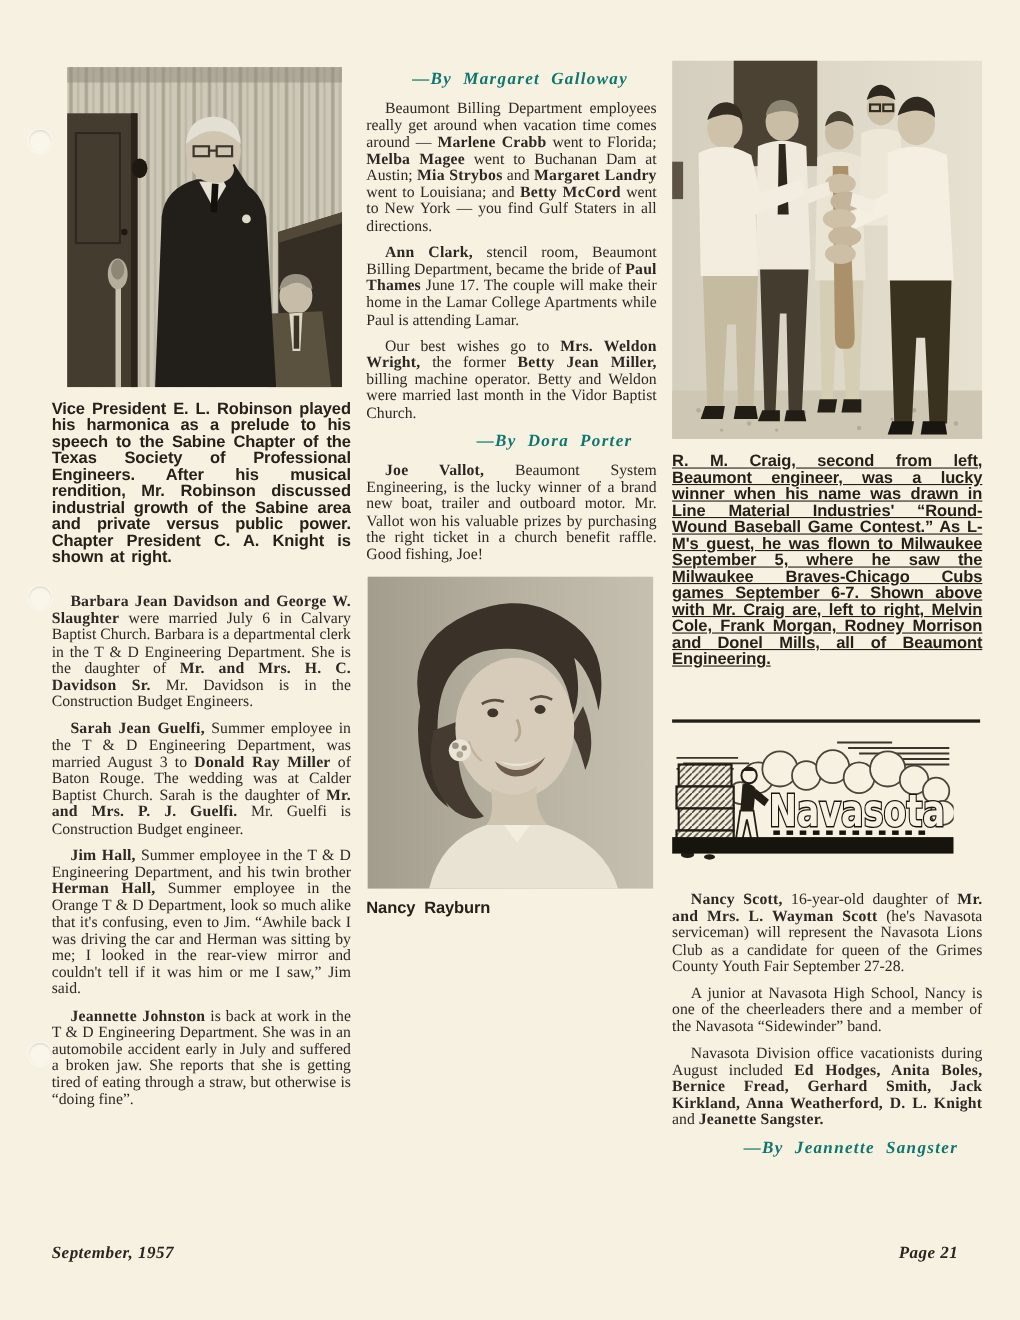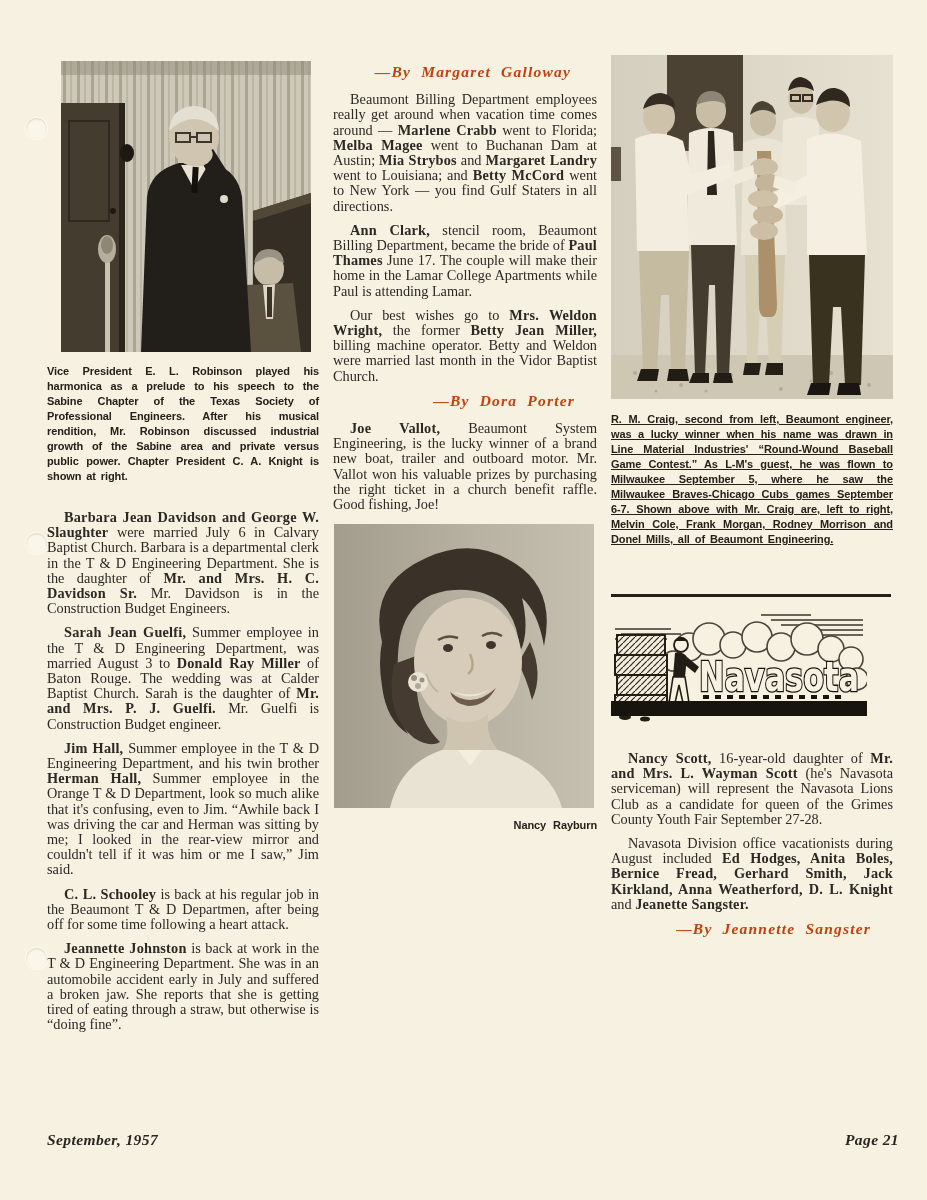--- a/index.html
+++ b/index.html
@@ -16,40 +16,40 @@
     grid-template-columns:272px 264px 282px;
     column-gap:14px;
   }
   .col{font-size:14.3px;line-height:15.2px;text-align:justify;}
   p.body{margin:0 0 9px 0;text-indent:17px;}
   p.body b{font-weight:bold;letter-spacing:.2px;}
   .photo{display:block;}
   .photo svg{display:block;}
   .photo-caption{
     font-family:"Liberation Sans",sans-serif;font-weight:bold;
-    font-size:11px;line-height:15px;text-align:justify;
+    font-size:15px;line-height:15px;text-align:justify;
     color:#252119;margin:10px 0 0 0;letter-spacing:-.1px;word-spacing:2px;
   }
   .byline{
     font-family:"Liberation Serif",serif;font-style:italic;font-weight:bold;
     font-size:15.5px;text-align:right;margin:9px 22px 13px 0;
-    letter-spacing:1.2px;word-spacing:5px;color:#c2410c;
+    letter-spacing:1.2px;word-spacing:5px;color:#0f766e;
   }
   .byline-center{margin-right:26px;}
   .col1-photo{margin:6px 0 0 14px;}
   .col1 .photo-caption{margin-top:12px;}
   .col1 p.body:first-of-type{margin-top:26px;}
   .col3-caption{margin-top:13px;text-decoration:underline;}
   .nav-rule{height:3px;background:#221e18;margin:47px 2px 0 0;border:none;}
   .nav-art{margin:10px 14px 0 0;}
   .col3 p.body.after-art{margin-top:26px;}
   .nancy-photo{margin:12px 0 0 1px;}
-  .center-caption{text-align:right;word-spacing:4px;}
+  .center-caption{text-align:left;word-spacing:4px;}
   .footer{
-    position:absolute;left:47px;right:28px;top:1131px;
+    position:absolute;left:47px;right:56px;top:1131px;
     display:flex;justify-content:space-between;
     font-family:"Liberation Serif",serif;font-style:italic;font-weight:bold;
     font-size:15.5px;color:#2a2620;letter-spacing:.4px;
   }
   .hole{
     position:absolute;left:26px;width:21px;height:21px;border-radius:50%;
     background:#faf7ea;box-shadow:inset 0 1px 2px rgba(120,110,90,.25), 0 0 0 1px rgba(255,255,255,.6);
   }
 </style>
 </head>
@@ -109,21 +109,20 @@
           <path d="M162,140 L138,96 L152,88 L176,126 Z" fill="#221e19"></path>
           <ellipse cx="139" cy="95" rx="13" ry="10" fill="#cfc5b1" transform="rotate(-20 139 95)"></ellipse>
           <circle cx="163" cy="138" r="4" fill="#ded9ca"></circle>
         </g>
       </svg>
     </div>
     <div class="photo-caption">Vice President E. L. Robinson played his harmonica as a prelude to his speech to the Sabine Chapter of the Texas Society of Professional Engineers. After his musical rendition, Mr. Robinson discussed industrial growth of the Sabine area and private versus public power. Chapter President C. A. Knight is shown at right.</div>
     <p class="body"><b>Barbara Jean Davidson and George W. Slaughter</b><span> were married July 6 in Calvary Baptist Church. Barbara is a departmental clerk in the T &amp; D Engineering Department. She is the daughter of </span><b>Mr. and Mrs. H. C. Davidson Sr.</b><span> Mr. Davidson is in the Construction Budget Engineers.</span></p>
     <p class="body"><b>Sarah Jean Guelfi,</b><span> Summer employee in the T &amp; D Engineering Department, was married August 3 to </span><b>Donald Ray Miller</b><span> of Baton Rouge. The wedding was at Calder Baptist Church. Sarah is the daughter of </span><b>Mr. and Mrs. P. J. Guelfi.</b><span> Mr. Guelfi is Construction Budget engineer.</span></p>
     <p class="body"><b>Jim Hall,</b><span> Summer employee in the T &amp; D Engineering Department, and his twin brother </span><b>Herman Hall,</b><span> Summer employee in the Orange T &amp; D Department, look so much alike that it's confusing, even to Jim. “Awhile back I was driving the car and Herman was sitting by me; I looked in the rear-view mirror and couldn't tell if it was him or me I saw,” Jim said.</span></p>
-    <p class="body"><b>C. L. Schooley</b><span> is back at his regular job in the Beaumont T &amp; D Departmen, after being off for some time following a heart attack.</span></p>
     <p class="body"><b>Jeannette Johnston</b><span> is back at work in the T &amp; D Engineering Department. She was in an automobile accident early in July and suffered a broken jaw. She reports that she is getting tired of eating through a straw, but otherwise is “doing fine”.</span></p>
   </div>
 
   <div class="col col2">
     <div class="byline byline-center">—By Margaret Galloway</div>
     <p class="body"><span>Beaumont Billing Department employees really get around when vacation time comes around — </span><b>Marlene Crabb</b><span> went to Florida; </span><b>Melba Magee</b><span> went to Buchanan Dam at Austin; </span><b>Mia Strybos</b><span> and </span><b>Margaret Landry</b><span> went to Louisiana; and </span><b>Betty McCord</b><span> went to New York — you find Gulf Staters in all directions.</span></p>
     <p class="body"><b>Ann Clark,</b><span> stencil room, Beaumont Billing Department, became the bride of </span><b>Paul Thames</b><span> June 17. The couple will make their home in the Lamar College Apartments while Paul is attending Lamar.</span></p>
     <p class="body"><span>Our best wishes go to </span><b>Mrs. Weldon Wright,</b><span> the former </span><b>Betty Jean Miller,</b><span> billing machine operator. Betty and Weldon were married last month in the Vidor Baptist Church.</span></p>
     <div class="byline">—By Dora Porter</div>
     <p class="body"><b>Joe Vallot,</b><span> Beaumont System Engineering, is the lucky winner of a brand new boat, trailer and outboard motor. Mr. Vallot won his valuable prizes by purchasing the right ticket in a church benefit raffle. Good fishing, Joe!</span></p>
@@ -325,20 +324,21 @@
           <rect x="200" y="88" width="6" height="4"></rect>
             <rect x="212" y="88" width="6" height="4"></rect>
             <rect x="224" y="88" width="6" height="4"></rect>
         </g>
 
         <rect x="0" y="94" width="256" height="15" fill="#17130d"></rect>
       </svg>
     </div>
 
     <p class="body after-art"><b>Nancy Scott,</b><span> 16-year-old daughter of </span><b>Mr. and Mrs. L. Wayman Scott</b><span> (he's Navasota serviceman) will represent the Navasota Lions Club as a candidate for queen of the Grimes County Youth Fair September 27-28.</span></p>
+    <p class="body"><span>A junior at Navasota High School, Nancy is one of the cheerleaders there and a member of the Navasota “Sidewinder” band.</span></p>
     <p class="body"><span>Navasota Division office vacationists during August included </span><b>Ed Hodges, Anita Boles, Bernice Fread, Gerhard Smith, Jack Kirkland, Anna Weatherford, D. L. Knight</b><span> and </span><b>Jeanette Sangster.</b></p>
     <div class="byline">—By Jeannette Sangster</div>
   </div>
 
 </div>
 
 <div class="hole" style="top:118px"></div>
 <div class="hole" style="top:533px"></div>
 <div class="hole" style="top:948px"></div>
 

